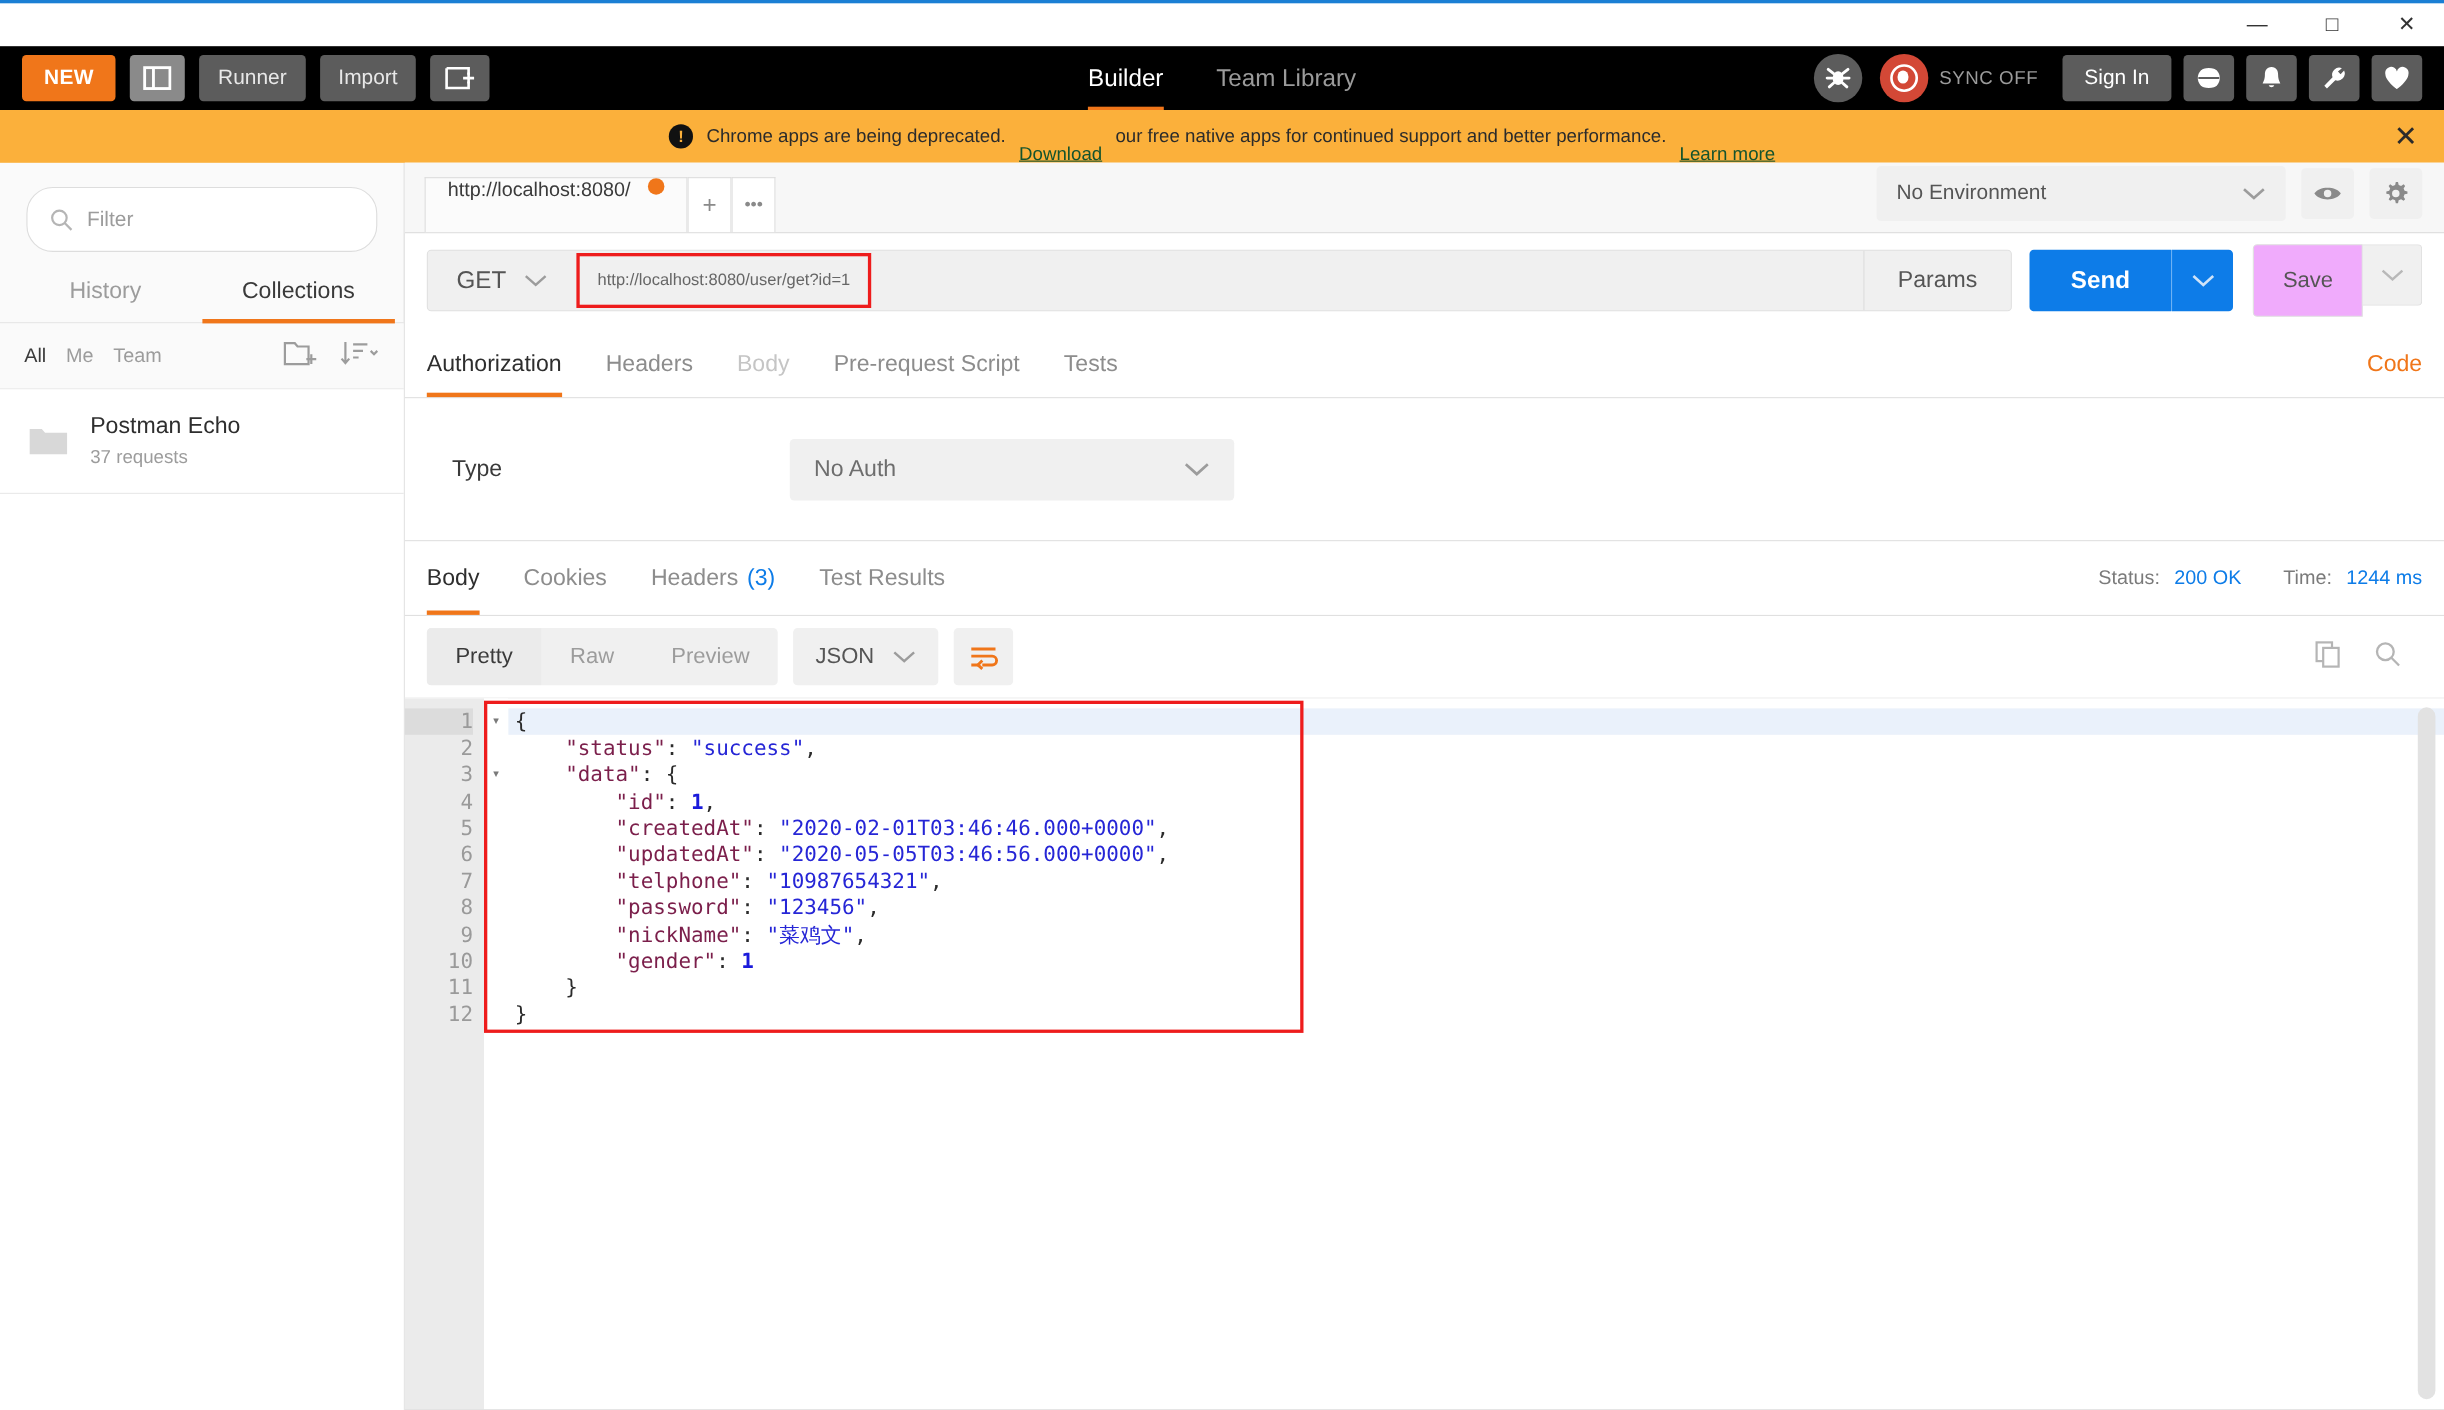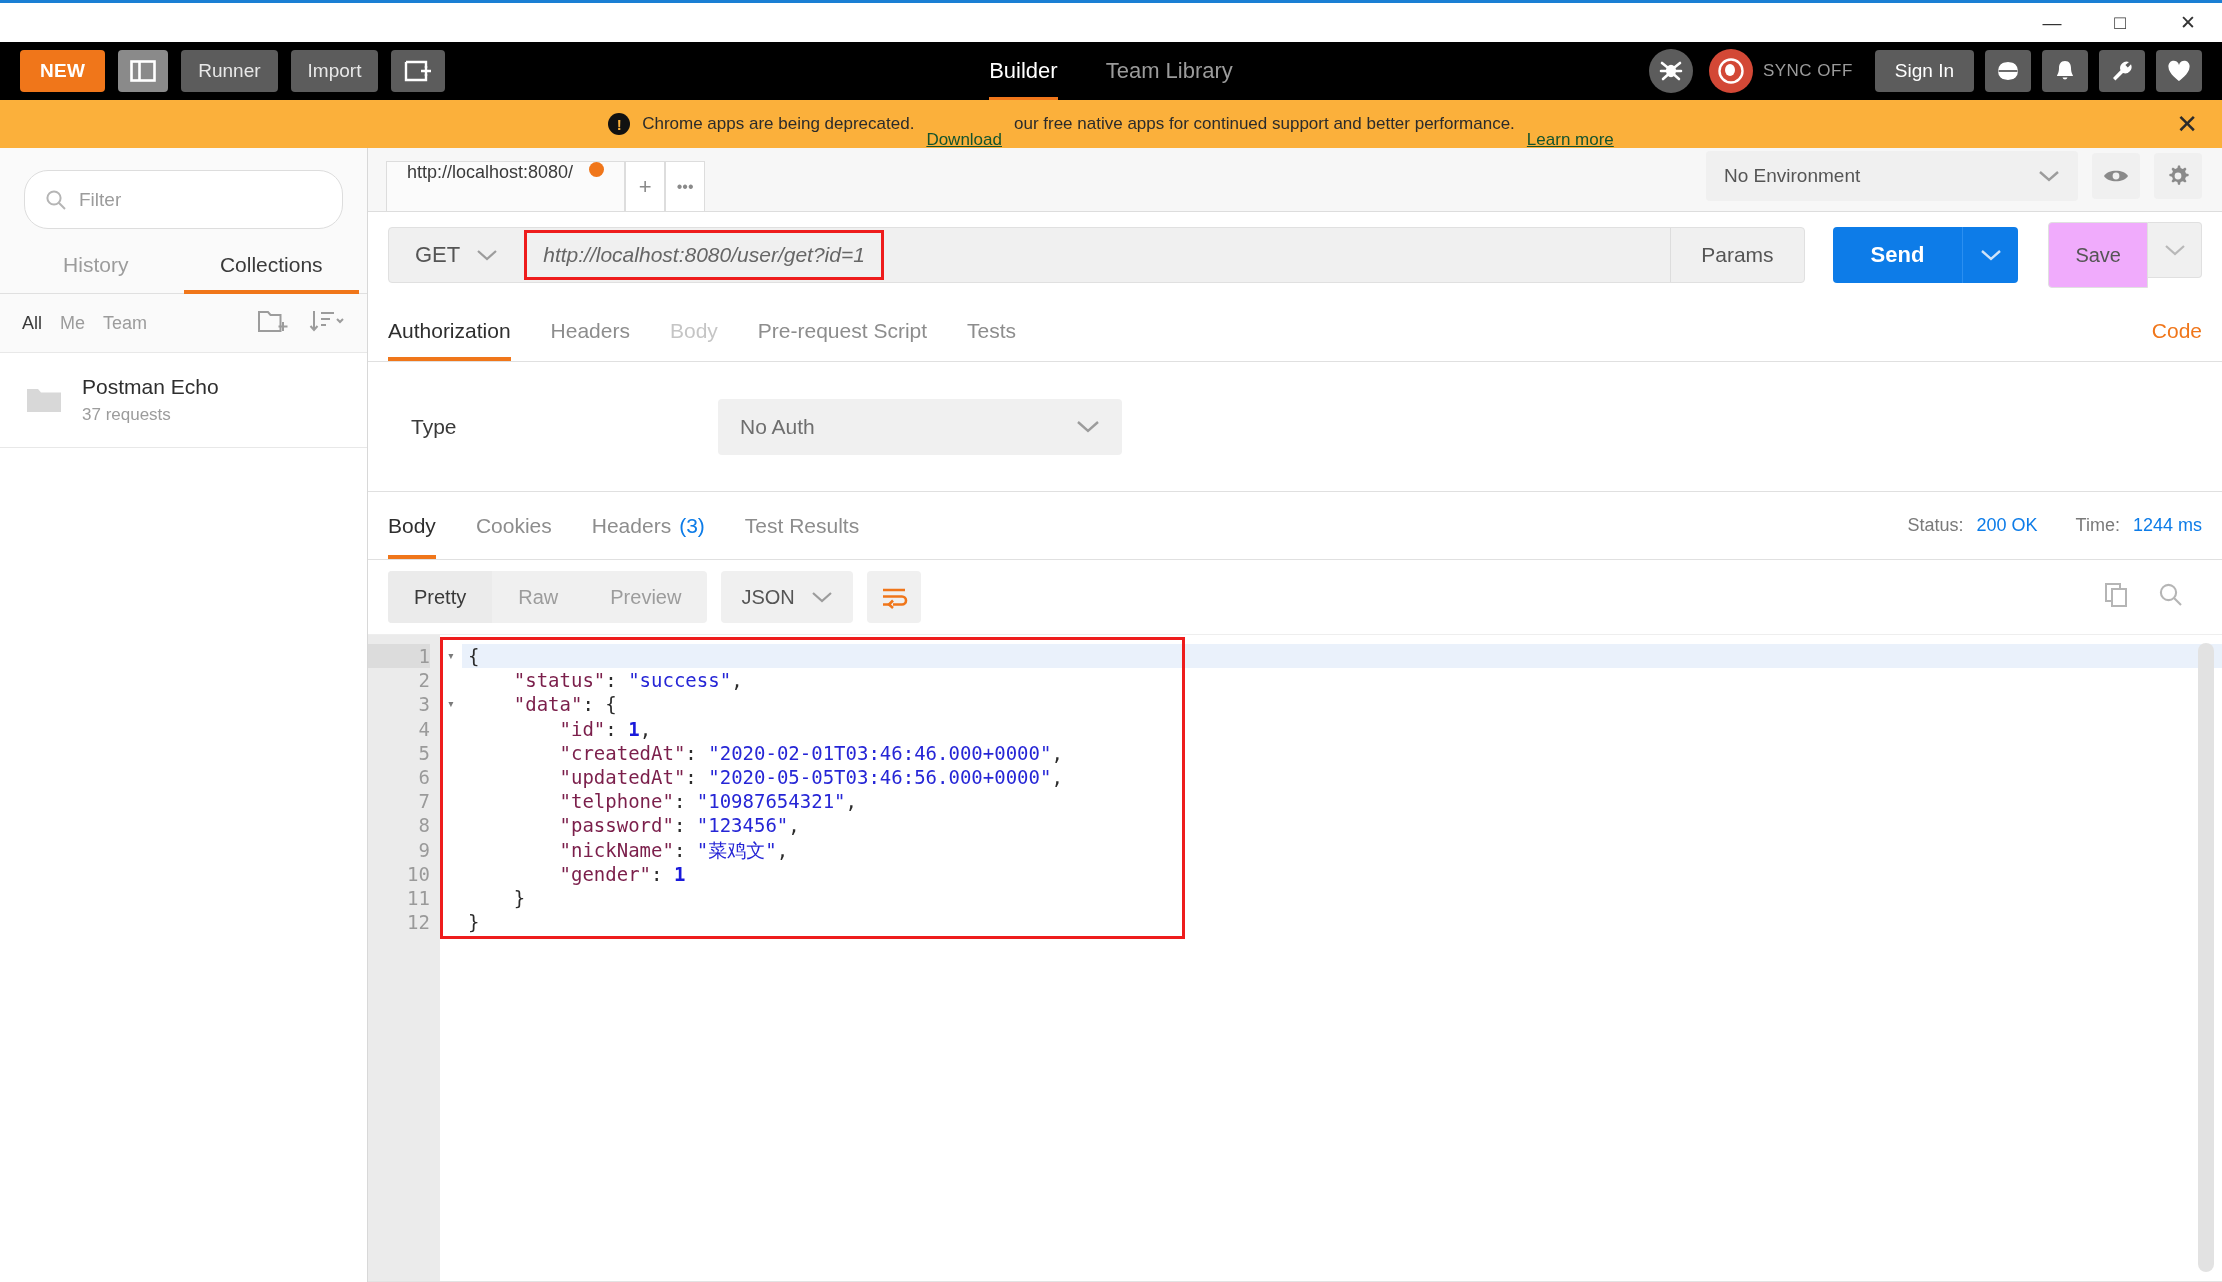--- a/index.html
+++ b/index.html
@@ -172,36 +172,36 @@
     padding: 0 18px; font-size: 19px; color: #555;
   }
   .env-icon {
     width: 48px; height: 46px; background: #f0f0f0; border-radius: 4px;
     display: flex; align-items: center; justify-content: center;
   }
 
   
   .url-row {
     flex: 0 0 80px; display: flex; align-items: center;
-    padding: 10px 20px 12px 20px; gap: 12px;
+    padding: 10px 20px 12px 20px; gap: 0;
   }
   .url-group {
     flex: 1 1 auto; display: flex; align-items: center;
     border: 1px solid #e0e0e0; background: #f0f0f0; border-radius: 4px;
     height: 56px; min-width: 0;
   }
   .method {
     display: flex; align-items: center; gap: 16px;
     padding: 0 26px; font-size: 22px; color: #555; height: 100%;
   }
   .url-input-wrap { flex: 1 1 auto; min-width: 0; padding-right: 8px; }
   .url-input {
     display: inline-block; border: 3px solid #ee1c1c; background: #f0f0f0;
-    height: 50px; line-height: 44px; padding: 0 16px; font-size: 21px;
-    color: #666; min-width: 264px; font-style: italic;
+    height: 50px; line-height: 44px; padding: 0 16px; font-size: 15px;
+    color: #666; min-width: 264px;
   }
   .params-btn {
     border-left: 1px solid #ddd; padding: 0 30px; height: 100%;
     display: flex; align-items: center; font-size: 21px; color: #555;
   }
   .send-grp { display: flex; margin-left: 16px; }
   .send-btn {
     background: #0d7ce8; color: #fff; font-size: 22px; font-weight: bold;
     height: 56px; padding: 0 38px; border-radius: 4px 0 0 4px;
     display: flex; align-items: center;

